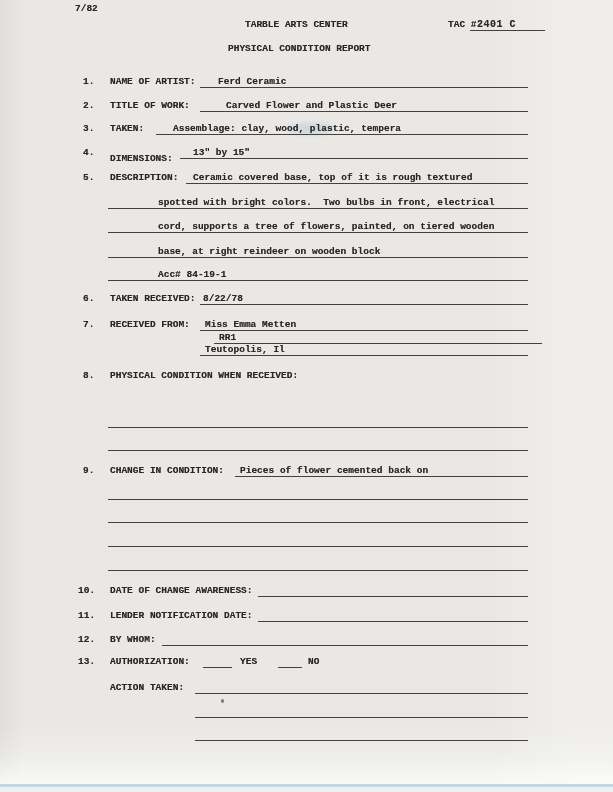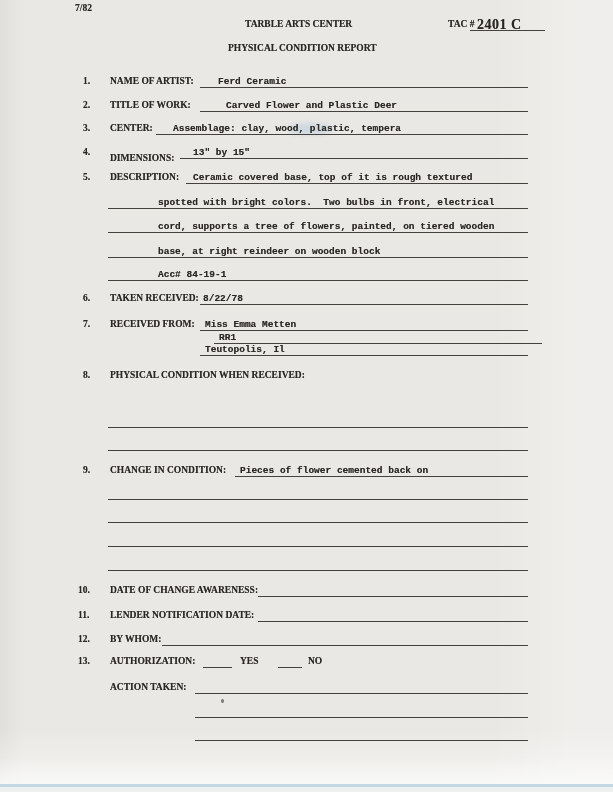--- a/index.html
+++ b/index.html
@@ -6,26 +6,26 @@
   .page {
     position:relative; width:613px; height:792px; overflow:hidden;
     background:
       linear-gradient(180deg, rgba(255,255,255,0) 92%, rgba(255,255,255,0.5) 99%),
       linear-gradient(90deg, rgba(110,108,100,0.07) 0%, rgba(0,0,0,0) 4%, rgba(0,0,0,0) 80%, rgba(255,255,255,0.28) 94%),
       #e9e8e4;
     font-family:"Liberation Mono","DejaVu Sans Mono",monospace;
     font-weight:700; font-size:9.5px; color:#2b2824;
     text-shadow:0 0 0.5px rgba(43,40,36,0.55);
   }
-  .t { position:absolute; line-height:13px; white-space:pre;font-family:Liberation Serif, serif; }
+  .t { position:absolute; line-height:13px; white-space:pre; }
   .line {
     position:absolute; line-height:13px; height:13px; box-sizing:border-box;
     border-bottom:1.2px solid #45423b; white-space:pre;
   }
-  .tacv { font-size:14px; letter-spacing:0.5px;font-family:Liberation Serif, serif; }
+  .tacv { font-size:10px; letter-spacing:0.5px; }
   .smudge {
     position:absolute; left:288px; top:123px; width:44px; height:12px;
     background:rgba(148,180,214,0.30); border-radius:45%; filter:blur(2px);
   }
   .stray {
     position:absolute; left:221px; top:699px; width:3px; height:4px;
     background:#56524a; border-radius:50%; opacity:0.75;
   }
   .bottom-light {
     position:absolute; left:0; top:758px; width:613px; height:26px;
@@ -53,21 +53,21 @@
 
   <span class="t" style="left:83px;top:75px">1.</span>
   <span class="t" style="left:110px;top:75px">NAME OF ARTIST:</span>
   <span class="line" style="left:200px;top:75px;width:328px;padding-left:18px">Ferd Ceramic</span>
 
   <span class="t" style="left:83px;top:99px">2.</span>
   <span class="t" style="left:110px;top:99px">TITLE OF WORK:</span>
   <span class="line" style="left:200px;top:99px;width:328px;padding-left:26px">Carved Flower and Plastic Deer</span>
 
   <span class="t" style="left:83px;top:122px">3.</span>
-  <span class="t" style="left:110px;top:122px">CENTER:</span>
+  <span class="t" style="left:110px;top:122px">TAKEN:</span>
   <span class="line" style="left:156px;top:122px;width:372px;padding-left:17px">Assemblage: clay, wood, plastic, tempera</span>
 
   <span class="t" style="left:83px;top:146px">4.</span>
   <span class="t" style="left:110px;top:152px">DIMENSIONS:</span>
   <span class="line" style="left:180px;top:146px;width:348px;padding-left:13px">13" by 15"</span>
 
   <span class="t" style="left:83px;top:171px">5.</span>
   <span class="t" style="left:110px;top:171px">DESCRIPTION:</span>
   <span class="line" style="left:186px;top:171px;width:342px;padding-left:7px">Ceramic covered base, top of it is rough textured</span>
   <span class="line" style="left:108px;top:196px;width:420px;padding-left:50px">spotted with bright colors.  Two bulbs in front, electrical</span>

